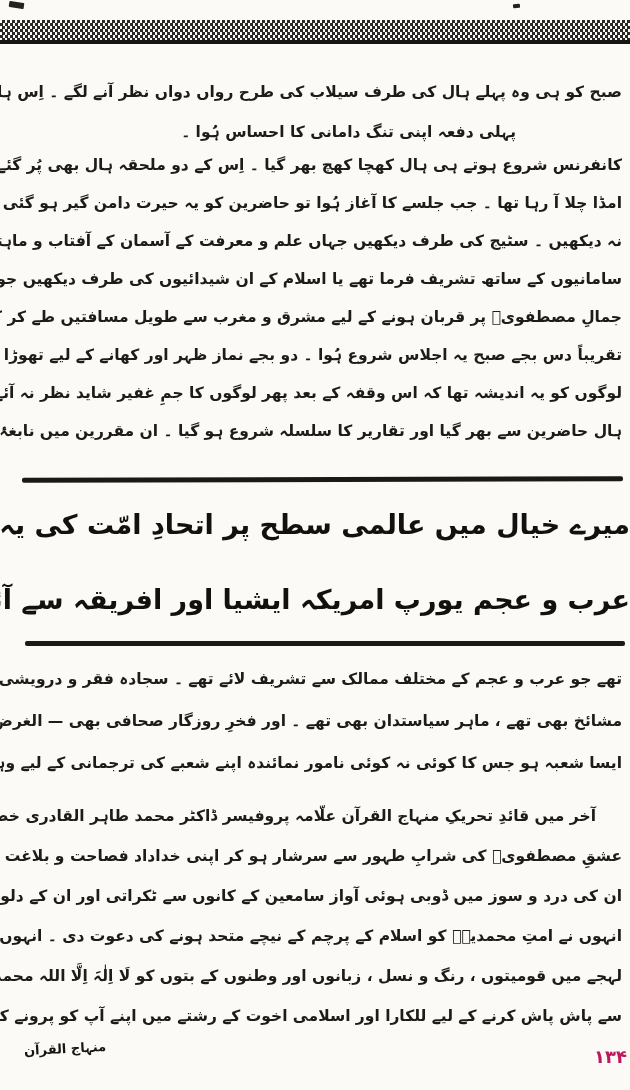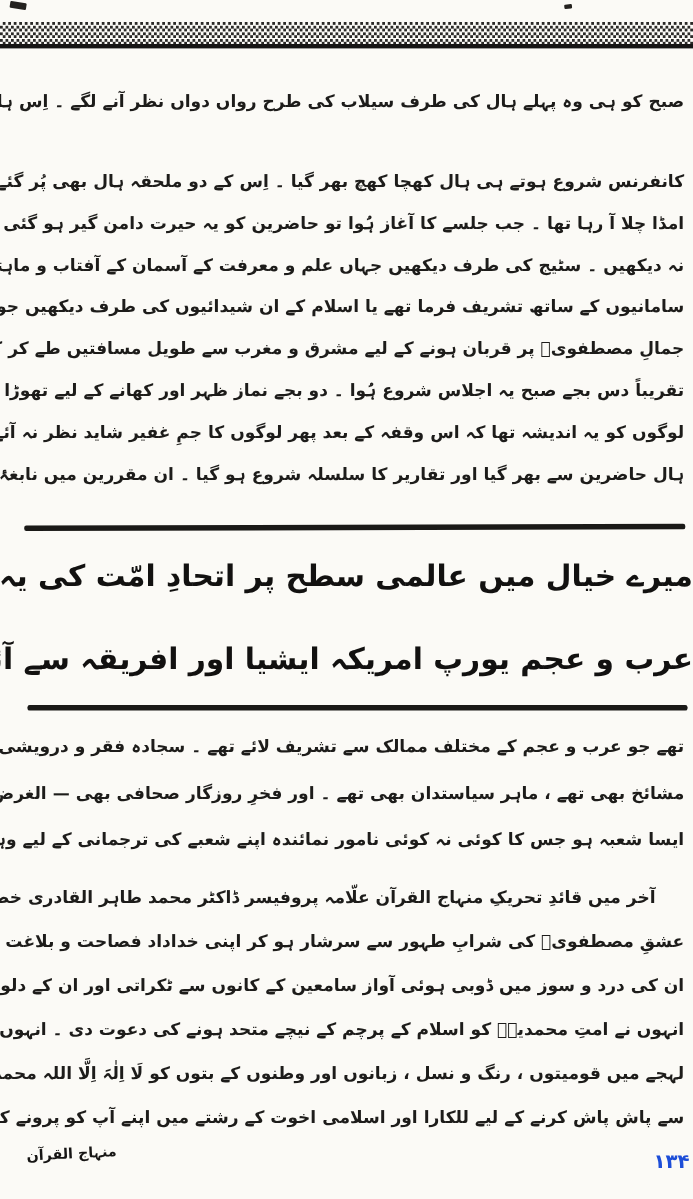--- a/index.html
+++ b/index.html
@@ -59,36 +59,37 @@
     position:absolute;left:24px;top:1041px;
     direction:rtl;
     font-size:13px;font-weight:bold;
     transform:rotate(-3deg);
     color:#161514;
   }
   .footer-page{
     position:absolute;right:3px;top:1046px;
     direction:rtl;
     font-size:18px;font-weight:bold;
-    color:#1d4ed8;
+    color:#be185d;
   }
 </style>
 </head>
 <body>
 
 <div class="page">
 
   <div class="speck a"></div>
   <div class="speck b"></div>
 
   <div class="band-hatch"></div>
   <div class="band-base"></div>
 
   <div class="para p1" dir="rtl">
     <div class="ln">صبح کو ہی وہ پہلے ہال کی طرف سیلاب کی طرح رواں دواں نظر آنے لگے ۔ اِس ہال کو بھی اپنی تاریخ میں</div>
+    <div class="ln indent-half">پہلی دفعہ اپنی تنگ دامانی کا احساس ہُوا ۔</div>
   </div>
 
   <div class="para p2" dir="rtl">
     <div class="ln">کانفرنس شروع ہوتے ہی ہال کھچا کھچ بھر گیا ۔ اِس کے دو ملحقہ ہال بھی پُر گئے ۔ پھر بھی سامعین کا سیلاب</div>
     <div class="ln">امڈا چلا آ رہا تھا ۔ جب جلسے کا آغاز ہُوا تو حاضرین کو یہ حیرت دامن گیر ہو گئی کہ وہ کدھر دیکھیں اور کدھر</div>
     <div class="ln">نہ دیکھیں ۔ سٹیج کی طرف دیکھیں جہاں علم و معرفت کے آسمان کے آفتاب و ماہتاب اپنی پوری جلوہ</div>
     <div class="ln">سامانیوں کے ساتھ تشریف فرما تھے یا اسلام کے ان شیدائیوں کی طرف دیکھیں جو پروانہ وار شمع</div>
     <div class="ln">جمالِ مصطفویؐ پر قربان ہونے کے لیے مشرق و مغرب سے طویل مسافتیں طے کر کے وہاں جمع ہو گئے تھے ۔</div>
     <div class="ln">تقریباً دس بجے صبح یہ اجلاس شروع ہُوا ۔ دو بجے نماز ظہر اور کھانے کے لیے تھوڑا سا وقفہ ہُوا ۔ بعض</div>
     <div class="ln">لوگوں کو یہ اندیشہ تھا کہ اس وقفہ کے بعد پھر لوگوں کا جمِ غفیر شاید نظر نہ آئے ۔ لیکن وقفہ ختم ہوتے ہی</div>

